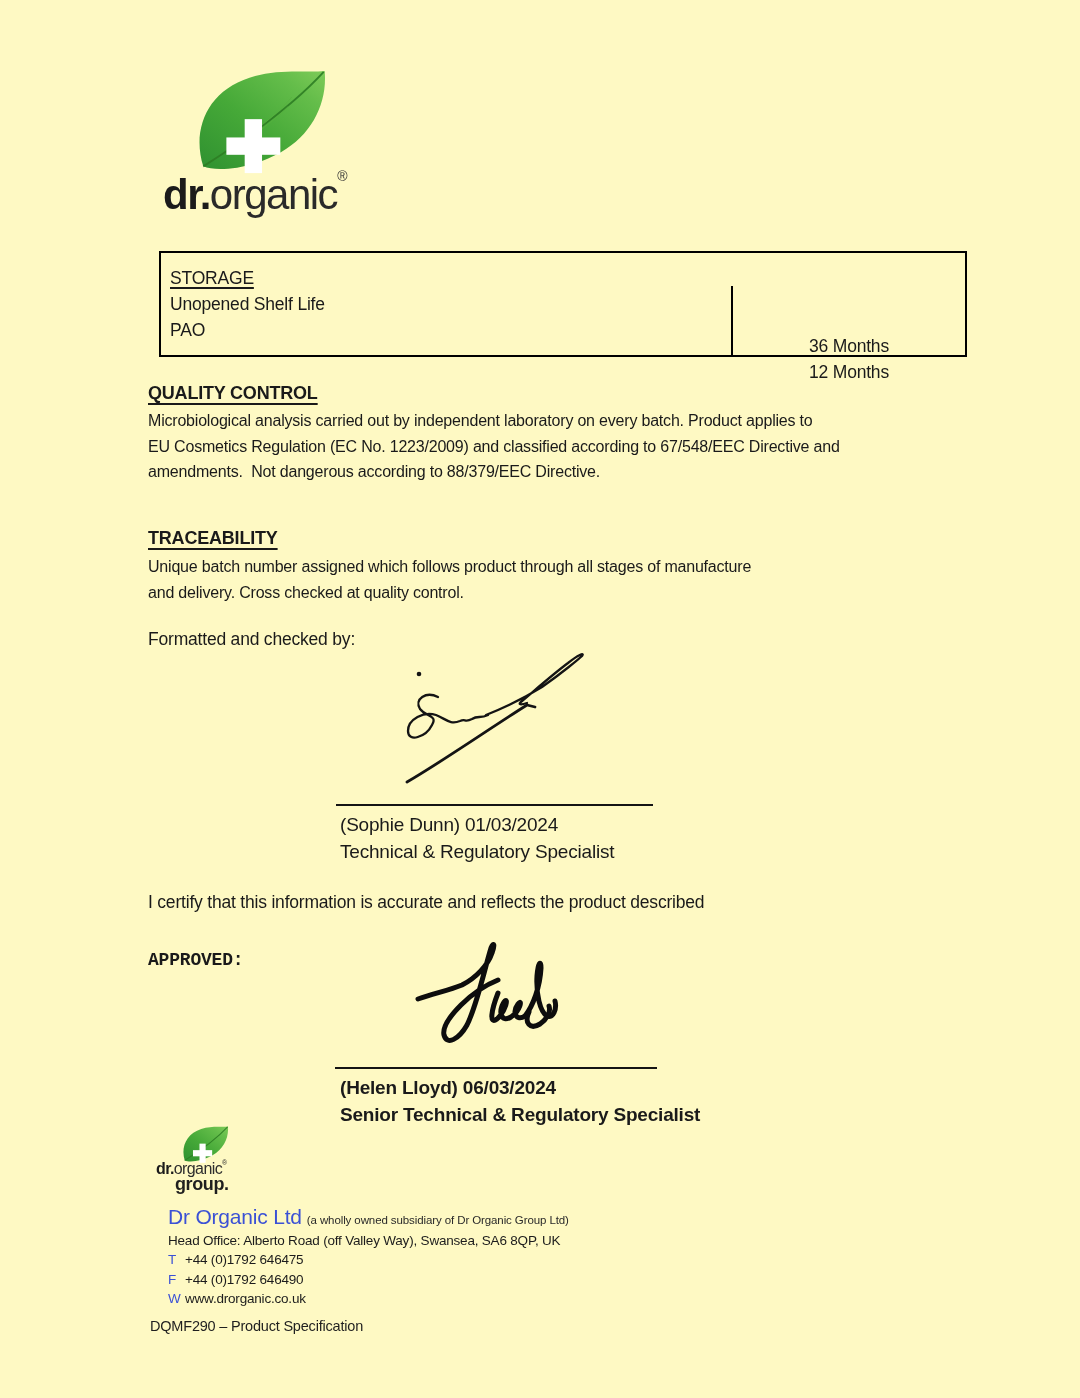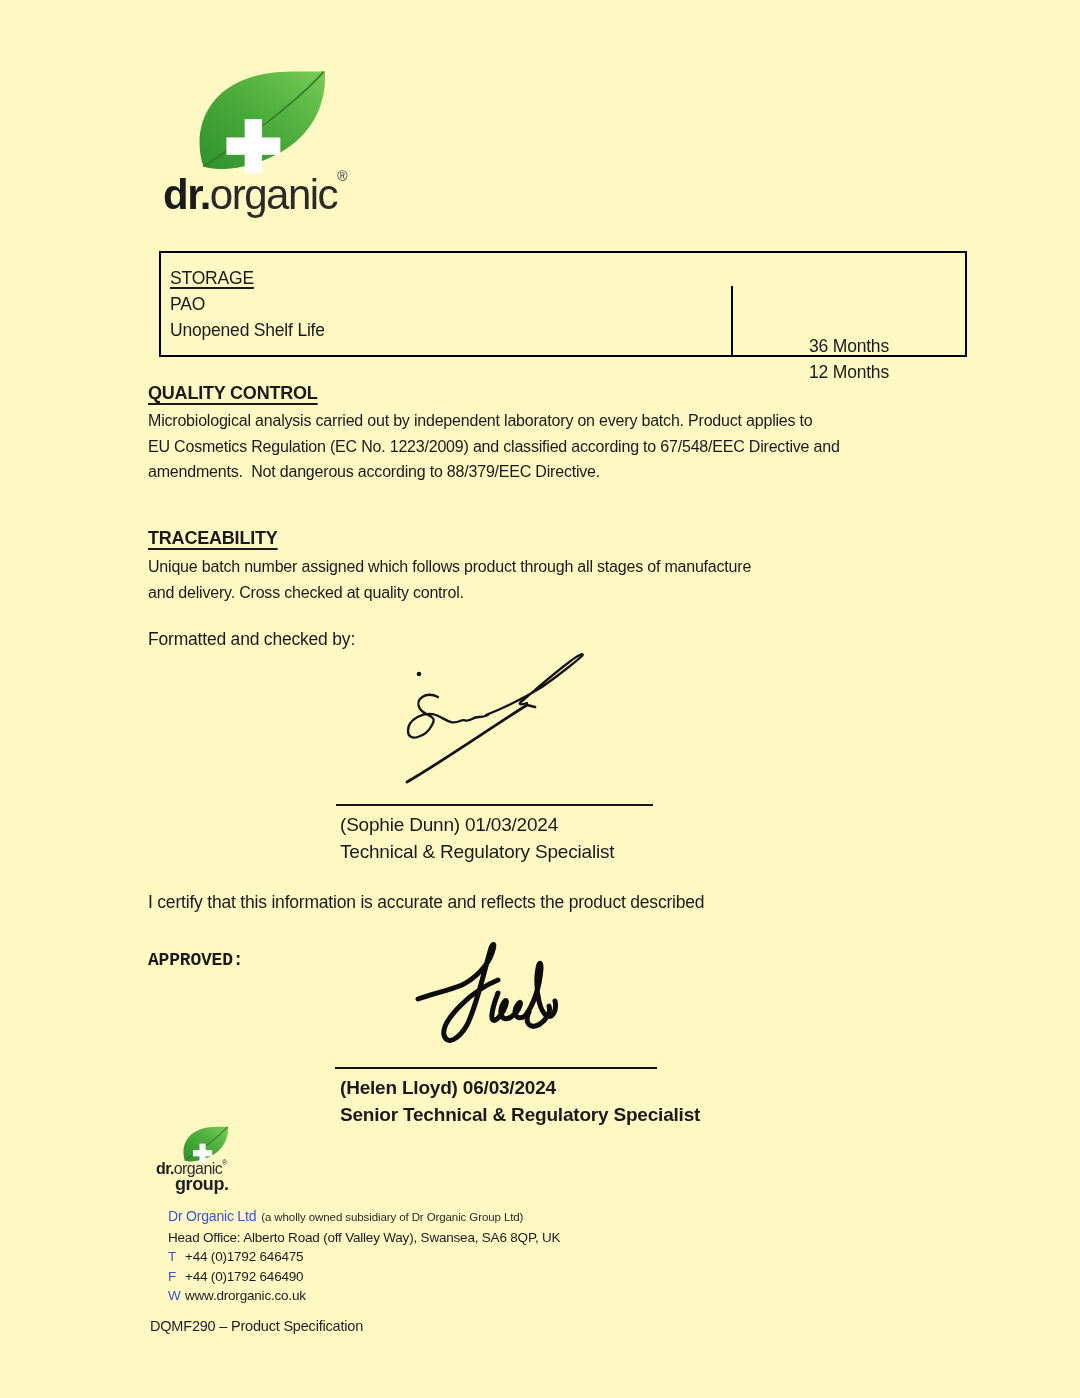--- a/index.html
+++ b/index.html
@@ -35,21 +35,21 @@
   .logo-group{position:absolute;left:150px;top:1126px;width:120px;height:74px;}
   .logo-group svg{position:absolute;left:32px;top:0;width:48px;height:38px;}
   .group-wordmark{position:absolute;left:6px;top:33px;white-space:nowrap;font-size:16px;letter-spacing:-0.6px;color:#2d2d2d;}
   .group-wordmark .bold{font-weight:700;color:#1b1b1b;}
   .group-wordmark sup{font-size:7px;letter-spacing:0;vertical-align:9px;}
   .group-label{position:absolute;left:25px;top:48px;font-size:18px;font-weight:700;letter-spacing:-0.4px;color:#1f1f1f;}
   
   .footer{position:absolute;left:168px;top:1207px;font-size:13.5px;line-height:19.5px;color:#1c1c1c;}
   .footer .blue{color:#3b51d5;}
   .footer .tag{display:inline-block;width:17px;color:#3b51d5;}
-  .footer .company{font-size:14px;}
+  .footer .company{font-size:21px;}
   .footer .note{font-size:11.5px;margin-left:5px;color:#2a2a2a;letter-spacing:-0.1px;}
   .docref{position:absolute;left:150px;top:1318px;font-size:14.5px;color:#1f1f1f;white-space:nowrap;}
 </style>
 </head>
 <body>
 
 <div class="page">
 
   <div class="logo-main">
     <svg viewBox="0 0 140 110">
@@ -68,22 +68,22 @@
       <rect x="51" y="51" width="18" height="56" fill="#ffffff"></rect>
     </svg>
     <div class="logo-wordmark">
       <span class="bold">dr.</span><span class="light">organic</span><sup>®</sup>
     </div>
   </div>
 
   <div class="storage-table">
     <div class="cell-left">
       <div class="u">STORAGE</div>
+      <div>Unopened Shelf Life</div>
       <div>PAO</div>
-      <div>Unopened Shelf Life</div>
     </div>
     <div class="cell-right">
       <div class="spacer"></div>
       <div>36 Months</div>
       <div>12 Months</div>
     </div>
   </div>
 
   <div class="sec-h" style="top:383px;">QUALITY CONTROL</div>
   <div class="para" style="top:408px;">

